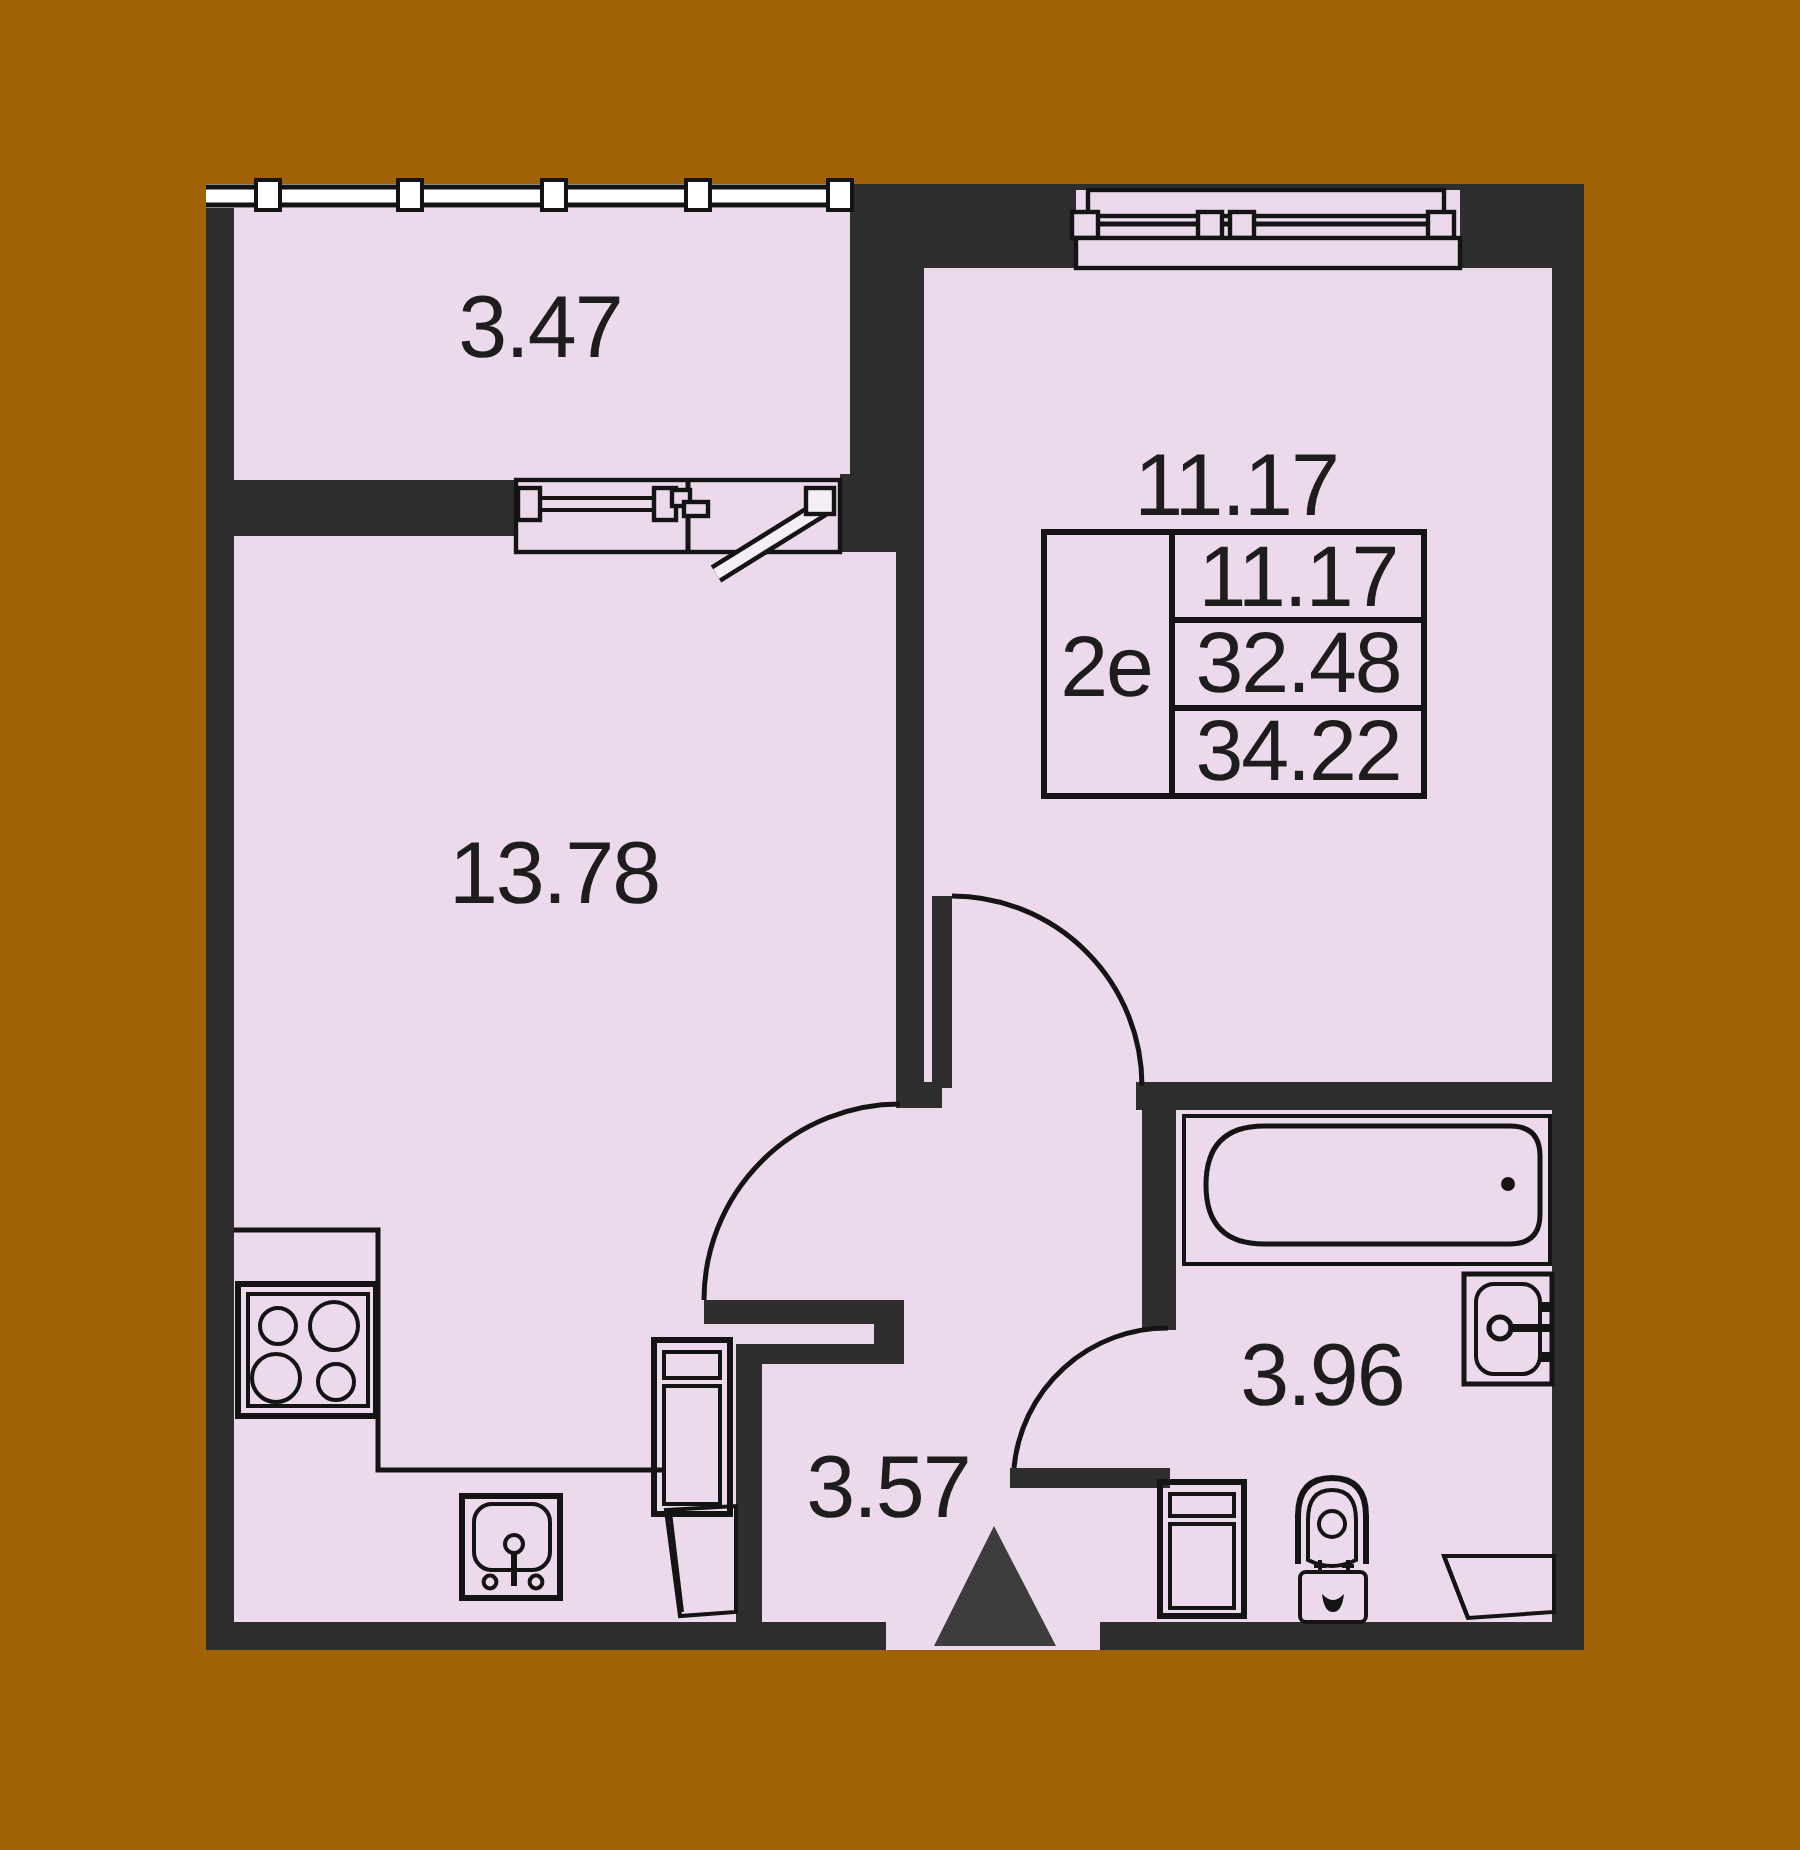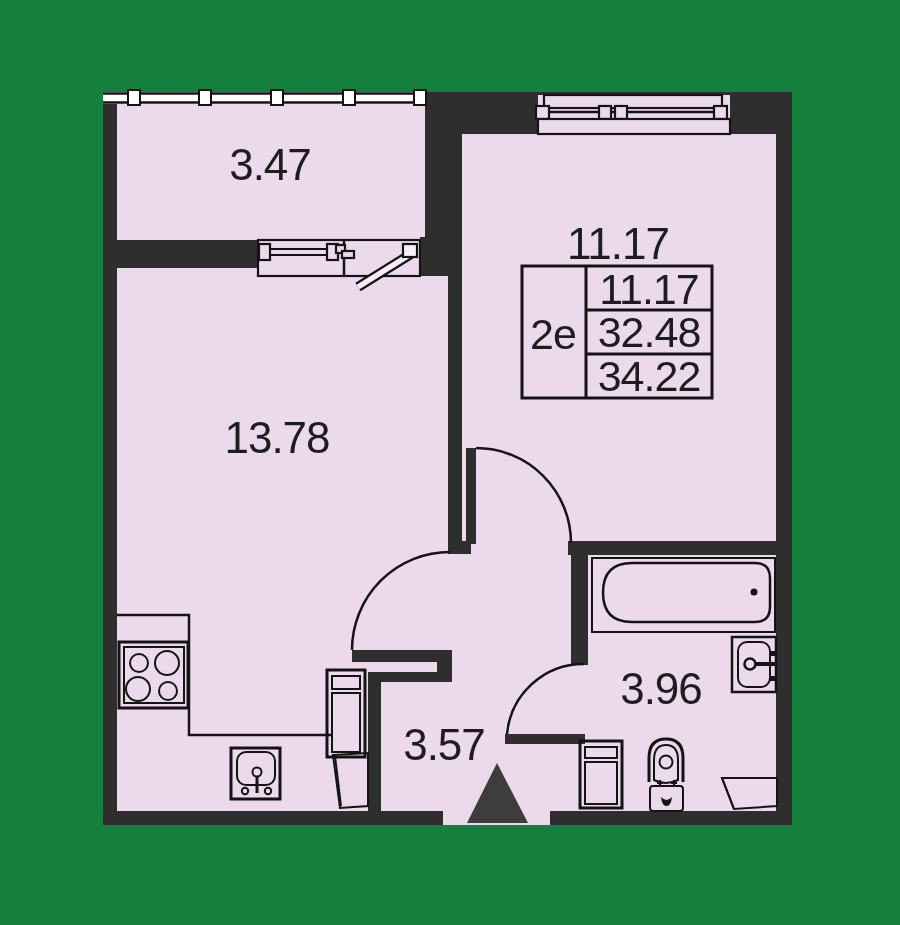--- a/index.html
+++ b/index.html
@@ -1,19 +1,19 @@
 <!DOCTYPE html>
 <html style="--floor: #ecdaec; --wall: #2e2e2e; --line: #141414; --entrance_arrow: #3d3d3d;"><head>
 <meta charset="utf-8">
 <style>
   :root{
     --floor:#ecdaec; --wall:#2e2e2e; --line:#141414; --entrance_arrow:#3d3d3d;
   }
   html,body{margin:0;padding:0;background:#ffffff;}
-  .stage{width:900px;height:925px;position:relative;background:#15803d;}
+  .stage{width:900px;height:925px;position:relative;background:#a16207;}
   svg{display:block;}
   .wall{fill:var(--wall);}
   .floor{fill:var(--floor);}
   .ln{stroke:var(--line);stroke-width:2.5;fill:none;}
   .ln2{stroke:var(--line);stroke-width:2;fill:none;}
   .ln3{stroke:var(--line);stroke-width:3;fill:none;}
   .sill{fill:var(--floor);stroke:var(--line);stroke-width:2.2;}
   .glzsq{fill:#ffffff;stroke:var(--line);stroke-width:2;}
   .leaf{stroke:#f6eef6;stroke-width:5.5;fill:none;}
   .leafcap{fill:#f6eef6;stroke:var(--line);stroke-width:2.2;}

